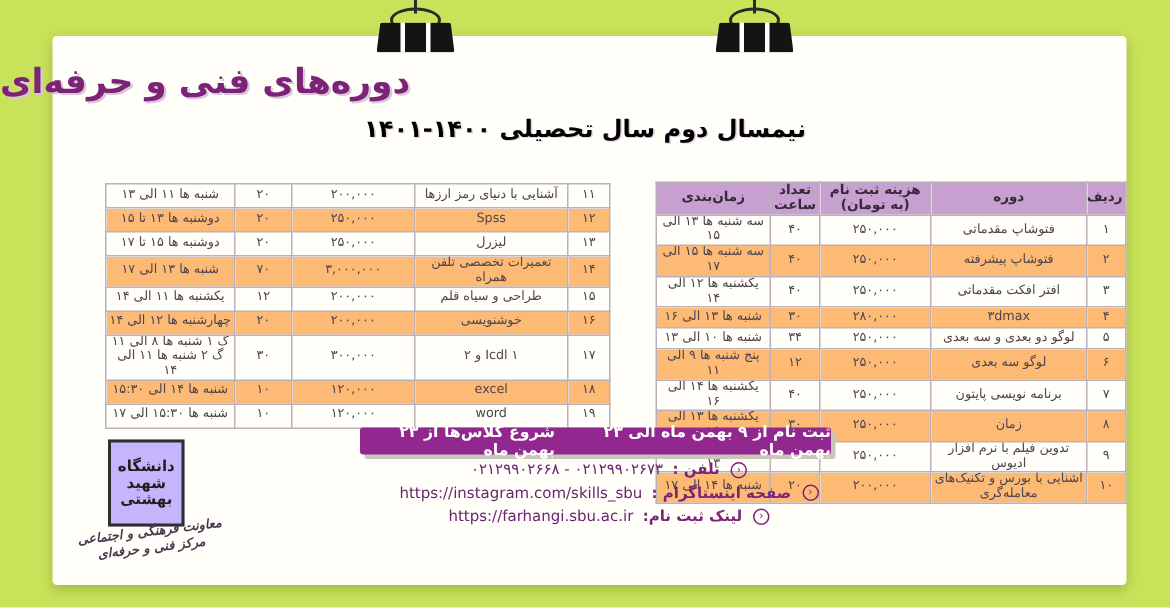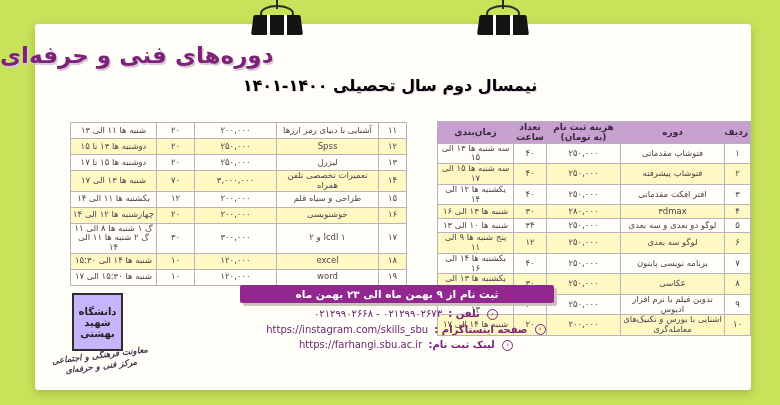--- a/index.html
+++ b/index.html
@@ -40,21 +40,21 @@
   th,td{
     border:1px solid #b9b2ba;text-align:center;vertical-align:middle;
     font-size:8.5px;line-height:1.15;color:#4e4450;padding:0 2px;
     white-space:pre-line;overflow:hidden;
   }
   th{background:#c79fd0;color:#35293a;font-weight:bold;height:17px;font-size:9px;}
   .tbl-right{position:absolute;left:437px;top:121px;width:313px;}
   .tbl-right td{height:13px;}
   .tbl-left{position:absolute;left:70px;top:122px;width:336px;}
   .tbl-left td{height:15px;}
-  tr.band td{background:#fef9c3;}
+  tr.band td{background:#fdba74;}
   
   .banner{
     position:absolute;left:240px;top:285px;width:314px;height:18px;
     background:#92288f;color:#fff;direction:rtl;
     display:flex;align-items:center;justify-content:center;gap:14px;
     font-size:10.5px;font-weight:bold;border-radius:2px;
     box-shadow:3px 3px 0 #c9c5b8;
   }
   
   .contacts{
@@ -170,21 +170,21 @@
       </tr>
       <tr>
         <td>۷</td>
         <td>برنامه نویسی پایتون</td>
         <td>۲۵۰,۰۰۰</td>
         <td>۴۰</td>
         <td>یکشنبه ها ۱۴ الی ۱۶</td>
       </tr>
       <tr class="band">
         <td>۸</td>
-        <td>عکاسی</td>
+        <td>زمان</td>
         <td>۲۵۰,۰۰۰</td>
         <td>۳۰</td>
         <td>یکشنبه ها ۱۳ الی ۱۵</td>
       </tr>
       <tr>
         <td>۹</td>
         <td>تدوین فیلم با نرم افزار ادیوس</td>
         <td>۲۵۰,۰۰۰</td>
         <td>۴۰</td>
         <td>سه شنبه ها ۱۱ الی ۱۳</td>
@@ -271,20 +271,21 @@
         <td>word</td>
         <td>۱۲۰,۰۰۰</td>
         <td>۱۰</td>
         <td>شنبه ها ۱۵:۳۰ الی ۱۷</td>
       </tr>
     </tbody>
 </table>
 
 <div class="banner">
   <span>ثبت نام از ۹ بهمن ماه الی ۲۳ بهمن ماه</span>
+  <span>شروع کلاس‌ها از ۲۳ بهمن ماه</span>
 </div>
 
 <div class="contacts">
   <div class="contact-line">
     <span class="bullet">‹</span>
     <span class="contact-label">تلفن :</span>
     <span class="contact-value">۰۲۱۲۹۹۰۲۶۷۳ - ۰۲۱۲۹۹۰۲۶۶۸</span>
   </div>
   <div class="contact-line">
     <span class="bullet">‹</span>

